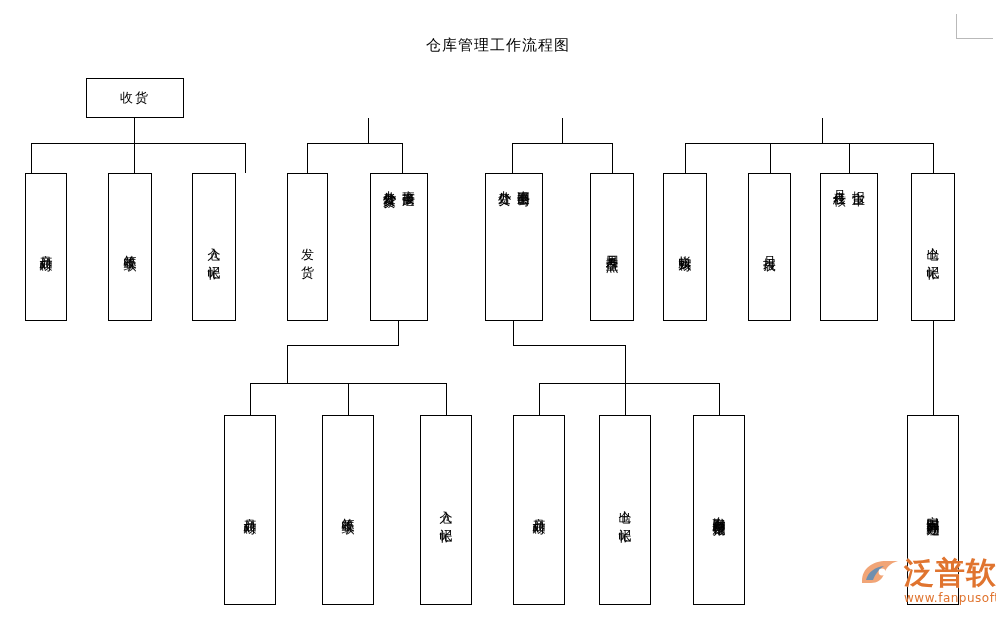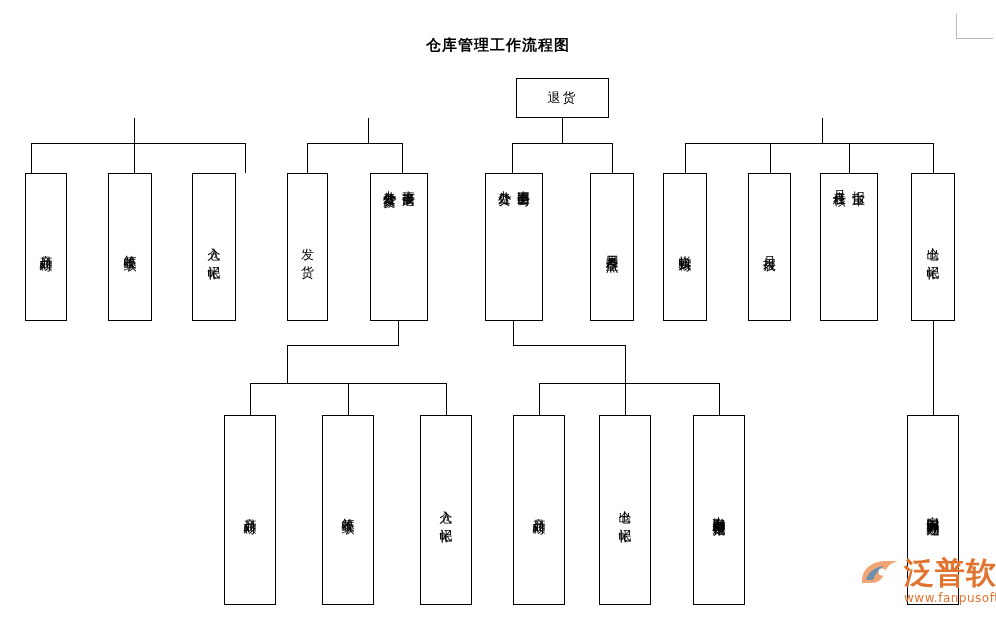--- a/index.html
+++ b/index.html
@@ -13,21 +13,21 @@
   #canvas{position:absolute;left:0;top:0;width:996px;height:617px;}
 
   
   .corner-mark{position:absolute;border-left:1px solid #b9b9b9;border-bottom:1px solid #b9b9b9;}
 
   .title{
     position:absolute;
     left:0;top:36px;width:996px;
     text-align:center;
     font-size:15px;
-    font-weight:bold;
+    font-weight:normal;
     color:#000;
     letter-spacing:1px;
     line-height:18px;
   }
 
   
   .box{
     position:absolute;
     box-sizing:border-box;
     border:1px solid #000;
@@ -84,20 +84,23 @@
 </style>
 </head>
 <body>
 
 <div id="canvas">
 
   <div class="corner-mark" style="left:956px;top:14px;width:36px;height:24px;"></div>
 
   <div class="title">仓库管理工作流程图</div>
 
+  <div class="box h" style="left:86px;top:78px;width:98px;height:40px;">
+    <span>收货</span>
+  </div>
 
   <div class="ln lnv" style="left:134px;top:118px;height:25px;"></div>
 
   <div class="ln lnh" style="left:31px;top:143px;width:214px;"></div>
 
   <div class="ln lnv" style="left:31px;top:143px;height:30px;"></div>
   <div class="ln lnv" style="left:134px;top:143px;height:30px;"></div>
   <div class="ln lnv" style="left:245px;top:143px;height:30px;"></div>
 
   <div class="box v mid" style="left:25px;top:173px;width:42px;height:148px;">
@@ -116,23 +119,20 @@
   <div class="ln lnv" style="left:402px;top:143px;height:30px;"></div>
 
   <div class="box v mid" style="left:287px;top:173px;width:41px;height:148px;">
     <span class="vcol">发 货</span>
   </div>
   <div class="box v" style="left:370px;top:173px;width:58px;height:148px;">
     <span class="vcol">事接商退</span>
     <span class="vcol">办处货家货</span>
   </div>
 
-  <div class="box h" style="left:516px;top:78px;width:93px;height:40px;">
-    <span>退货</span>
-  </div>
   <div class="ln lnv" style="left:562px;top:118px;height:25px;"></div>
   <div class="ln lnh" style="left:512px;top:143px;width:100px;"></div>
   <div class="ln lnv" style="left:512px;top:143px;height:30px;"></div>
   <div class="ln lnv" style="left:612px;top:143px;height:30px;"></div>
 
   <div class="box v" style="left:485px;top:173px;width:58px;height:148px;">
     <span class="vcol">事退回公司</span>
     <span class="vcol">办处货</span>
   </div>
   <div class="box v mid" style="left:590px;top:173px;width:44px;height:148px;">

